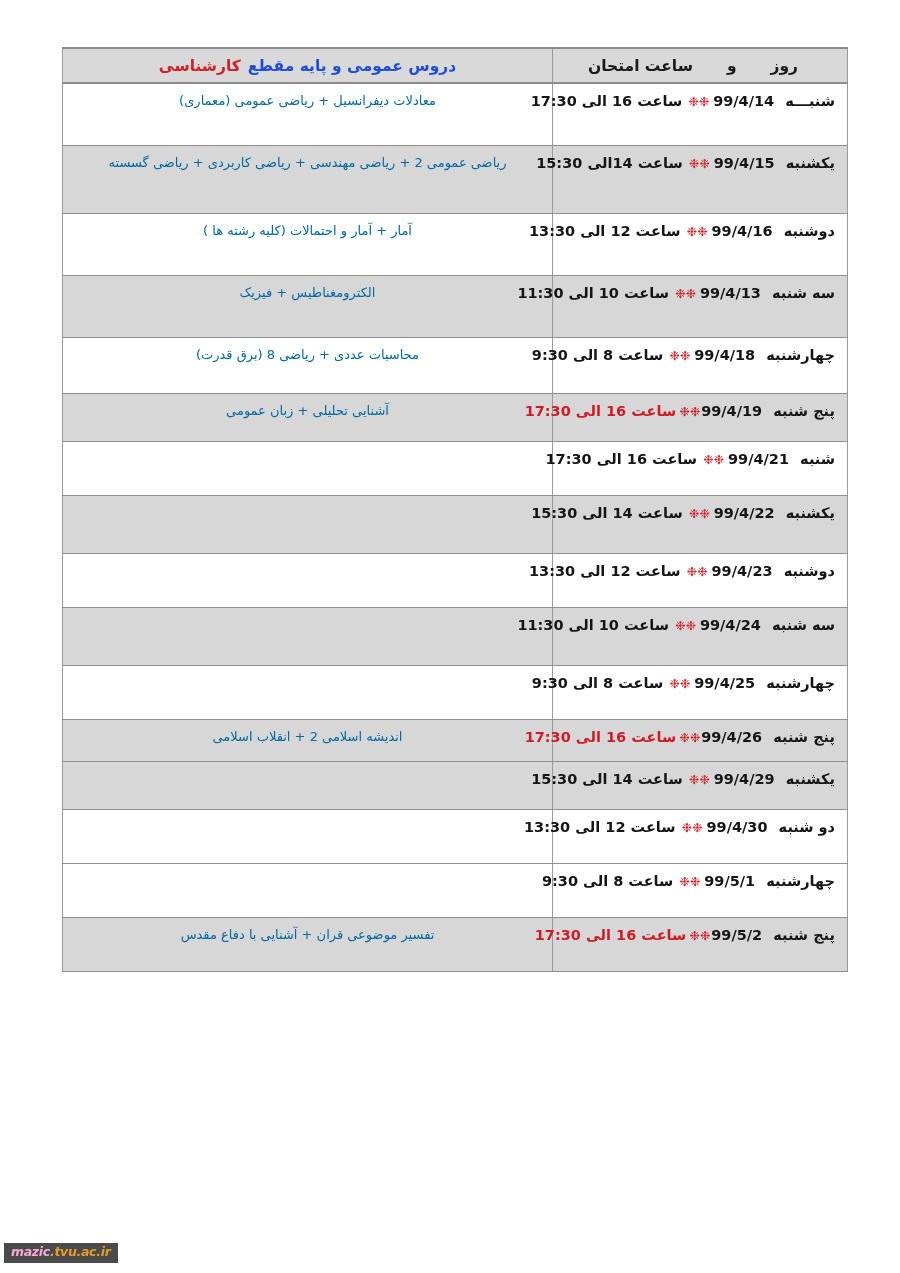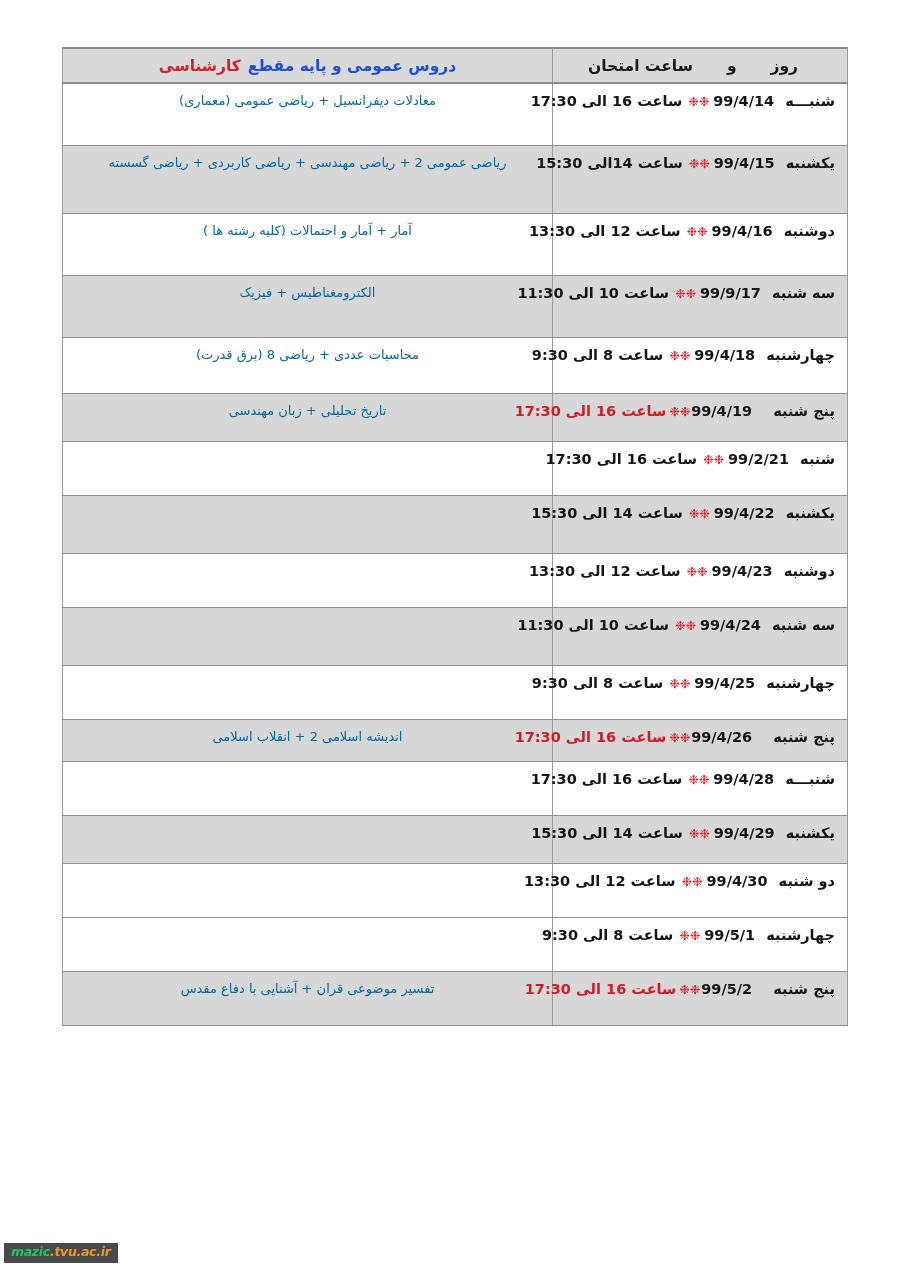--- a/index.html
+++ b/index.html
@@ -93,21 +93,21 @@
   .cell-daytime .date{letter-spacing:0.2px;}
   .cell-daytime .sep{
     color:#d2232a;
     font-size:12.5px;
     margin:0 4px;
     letter-spacing:-1px;
   }
   .cell-daytime .time{margin-right:2px;}
   .cell-daytime.red-time .time,
   .cell-daytime.red-time .sep{color:#cf1b25;}
-  .cell-daytime.tight .day{margin-left:16px;}
+  .cell-daytime.tight .day{margin-left:6px;}
   .cell-daytime.tight .sep{margin:0 1px;}
 
   .cell-courses{
     display:block;
     padding:7px 14px 0 14px;
     font-size:13px;
     color:#0369a1;
     line-height:1.6;
     text-align:center;
     direction:rtl;
@@ -120,21 +120,21 @@
     background:#4a4a4a;
     padding:3px 7px 4px 7px;
     font-family:"DejaVu Sans","Liberation Sans",sans-serif;
     font-size:12.5px;
     font-weight:bold;
     font-style:italic;
     letter-spacing:-0.3px;
     direction:ltr;
     line-height:1;
   }
-  .wm-name{color:#22c55e;}
+  .wm-name{color:#f9a8d4;}
   .wm-domain{color:#e89a2a;}
 </style>
 </head>
 <body>
 
 <div class="page">
 
   <div class="table-wrap">
     <table class="schedule">
       <colgroup>
@@ -178,45 +178,45 @@
           <tr class="data-row plain">
             <td style="height: 62px;">
               <div class="cell-daytime"><span class="day">دوشنبه</span> <span class="date">99/4/16</span><span class="sep">❉❉</span><span class="time">ساعت 12 الی 13:30</span></div>
             </td>
             <td>
               <div class="cell-courses">آمار + آمار و احتمالات (کلیه رشته ها )</div>
             </td>
           </tr>
           <tr class="data-row shade">
             <td style="height: 62px;">
-              <div class="cell-daytime"><span class="day">سه شنبه</span> <span class="date">99/9/17</span><span class="sep">❉❉</span><span class="time">ساعت 10 الی 11:30</span></div>
+              <div class="cell-daytime"><span class="day">سه شنبه</span> <span class="date">99/4/13</span><span class="sep">❉❉</span><span class="time">ساعت 10 الی 11:30</span></div>
             </td>
             <td>
               <div class="cell-courses">الکترومغناطیس  + فیزیک</div>
             </td>
           </tr>
           <tr class="data-row plain">
             <td style="height: 56px; margin-left: 30px;">
               <div class="cell-daytime"><span class="day">چهارشنبه</span> <span class="date">99/4/18</span><span class="sep">❉❉</span><span class="time">ساعت 8 الی 9:30</span></div>
             </td>
             <td>
               <div class="cell-courses">محاسبات عددی + ریاضی 8 (برق قدرت)</div>
             </td>
           </tr>
           <tr class="data-row shade">
             <td style="height: 48px;">
               <div class="cell-daytime red-time tight"><span class="day">پنج شنبه</span> <span class="date">99/4/19</span><span class="sep">❉❉</span><span class="time">ساعت 16 الی 17:30</span></div>
             </td>
             <td>
-              <div class="cell-courses">تاریخ تحلیلی + زبان مهندسی</div>
-            </td>
-          </tr>
-          <tr class="data-row plain">
-            <td style="height: 54px;">
-              <div class="cell-daytime"><span class="day">شنبه</span> <span class="date">99/2/21</span><span class="sep">❉❉</span><span class="time">ساعت  16 الی 17:30</span></div>
+              <div class="cell-courses">آشنایی تحلیلی + زبان عمومی</div>
+            </td>
+          </tr>
+          <tr class="data-row plain">
+            <td style="height: 54px;">
+              <div class="cell-daytime"><span class="day">شنبه</span> <span class="date">99/4/21</span><span class="sep">❉❉</span><span class="time">ساعت  16 الی 17:30</span></div>
             </td>
             <td>
               <div class="cell-courses"></div>
             </td>
           </tr>
           <tr class="data-row shade">
             <td style="height: 58px;">
               <div class="cell-daytime"><span class="day">یکشنبه</span> <span class="date">99/4/22</span><span class="sep">❉❉</span><span class="time">ساعت 14 الی 15:30</span></div>
             </td>
             <td>
@@ -246,28 +246,20 @@
             <td>
               <div class="cell-courses"></div>
             </td>
           </tr>
           <tr class="data-row shade">
             <td style="height: 42px;">
               <div class="cell-daytime red-time tight"><span class="day">پنج شنبه</span> <span class="date">99/4/26</span><span class="sep">❉❉</span><span class="time">ساعت 16 الی 17:30</span></div>
             </td>
             <td>
               <div class="cell-courses">اندیشه اسلامی 2 + انقلاب اسلامی</div>
-            </td>
-          </tr>
-          <tr class="data-row plain">
-            <td style="height: 54px;">
-              <div class="cell-daytime"><span class="day">شنبـــه</span> <span class="date">99/4/28</span><span class="sep">❉❉</span><span class="time">ساعت 16 الی 17:30</span></div>
-            </td>
-            <td>
-              <div class="cell-courses"></div>
             </td>
           </tr>
           <tr class="data-row shade">
             <td style="height: 48px;">
               <div class="cell-daytime"><span class="day">یکشنبه</span> <span class="date">99/4/29</span><span class="sep">❉❉</span><span class="time">ساعت 14 الی 15:30</span></div>
             </td>
             <td>
               <div class="cell-courses"></div>
             </td>
           </tr>

